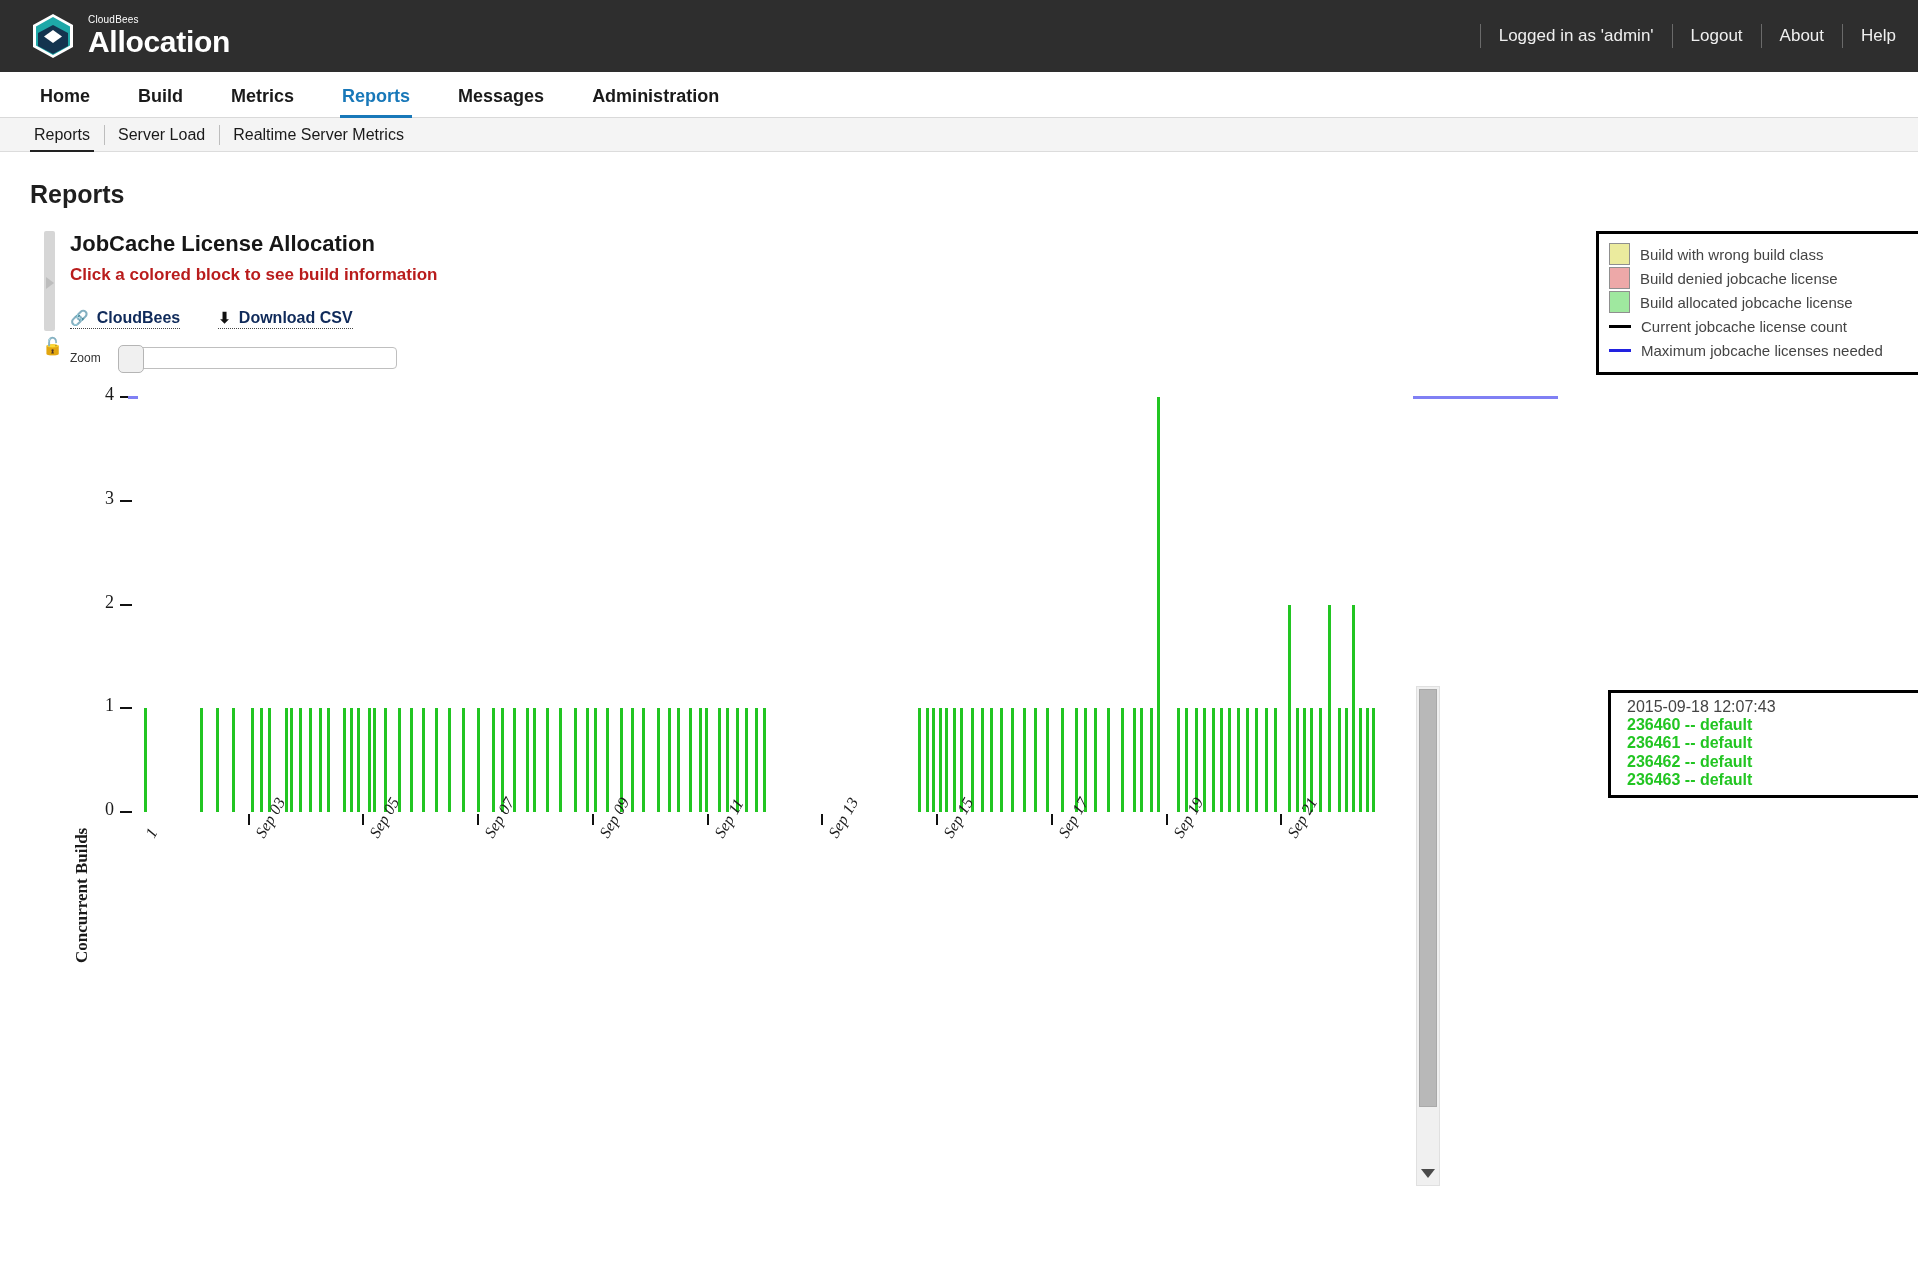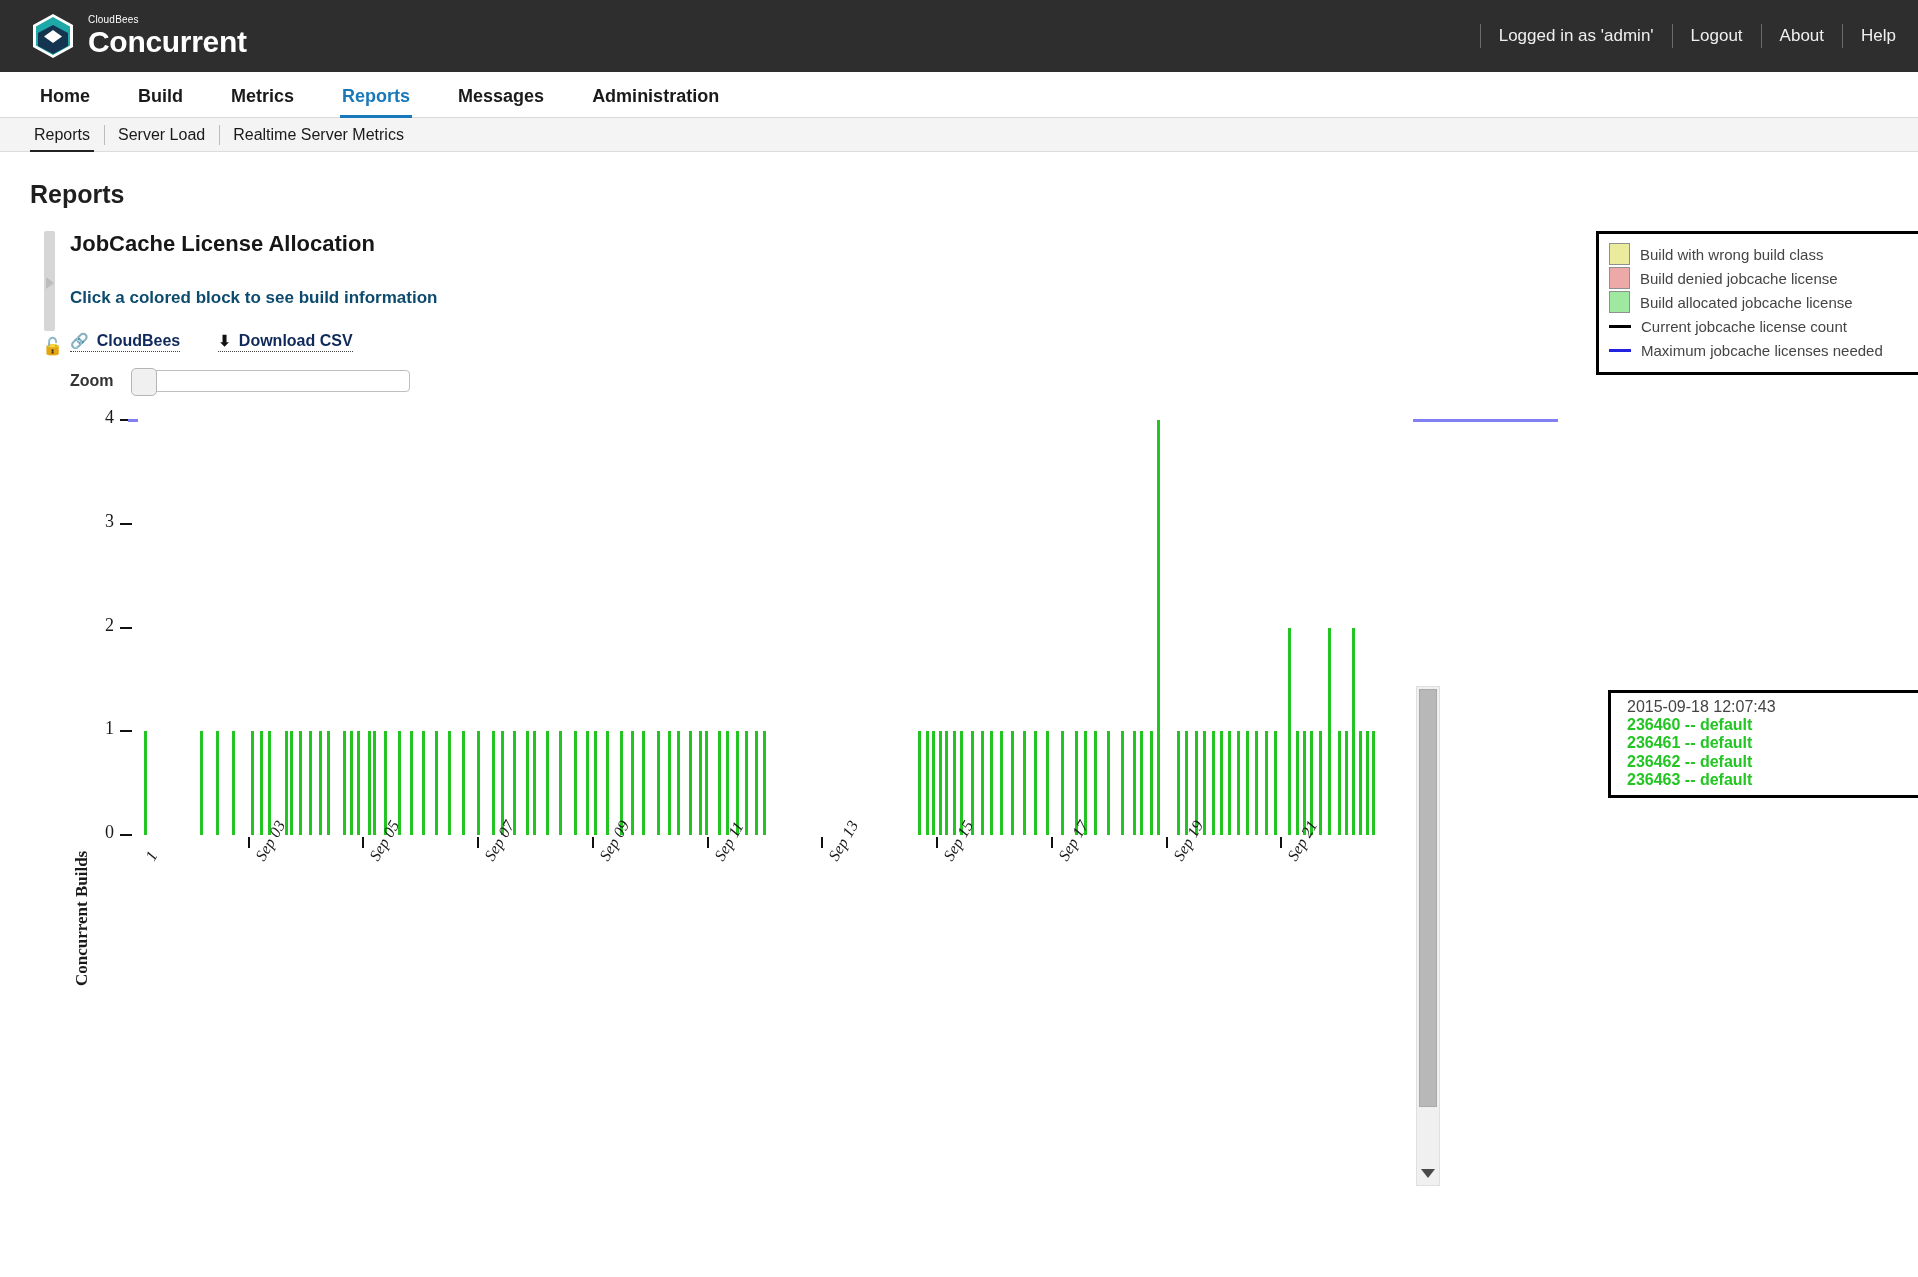--- a/index.html
+++ b/index.html
@@ -73,32 +73,32 @@
     position:absolute; left:46px; top:46px; width:0; height:0;
     border-left:8px solid #bdbdbd; border-top:6px solid transparent; border-bottom:6px solid transparent;
   }
   #lock-icon {
     position:absolute; left:42px; top:105px; font-size:17px; color:#c98a3c;
   }
 
   #report-head { margin-left:70px; }
   #report-title { font-size:22px; font-weight:bold; color:#171717; }
   #report-range { font-size:17px; color:#2b2b2b; margin-top:19px; }
-  #report-hint { font-size:17px; font-weight:bold; color:#0c4a6e; margin-top:31px; }
+  #report-hint { font-size:17px; font-weight:bold; color:#b91c1c; margin-top:8px; }
 
   #links-row { margin-top:24px; display:flex; align-items:center; gap:38px; }
   .link-btn {
     display:flex; align-items:center; gap:8px; font-size:16px; font-weight:bold;
     color:#0f2a5a; text-decoration:none; border-bottom:1px dotted #444; padding-bottom:1px;
     cursor:pointer;
   }
   .link-icon { font-size:15px; color:#111; }
 
   #zoom-row { margin-top:18px; display:flex; align-items:center; gap:18px; }
-  #zoom-label { font-size:16px; color:#333;font-weight:bold; }
+  #zoom-label { font-size:12px; color:#333; }
   #zoom-slider {
     width:278px; height:22px; background:#ffffff; border:1px solid #bfbfbf;
     border-radius:4px; position:relative;
   }
   #zoom-thumb {
     position:absolute; left:-2px; top:-3px; width:26px; height:28px;
     background:#f0f0f0; border:1px solid #b5b5b5; border-radius:5px;
   }
 
   
@@ -166,21 +166,21 @@
     <div id="logo-mark">
       <svg width="46" height="48" viewBox="0 0 46 48">
         <polygon points="23,2 43,13 43,35 23,46 3,35 3,13" fill="#ffffff"></polygon>
         <polygon points="23,5 40,14.5 40,33.5 23,43 6,33.5 6,14.5" fill="#1ea8a8"></polygon>
         <polygon points="23,13 38,21 38,34 23,42 8,34 8,21" fill="#14344f"></polygon>
         <polygon points="23,18 32,24.5 23,31 14,24.5" fill="#ffffff"></polygon>
       </svg>
     </div>
     <div id="brand-text">
       <span class="brand-small">CloudBees</span>
-      <span class="brand-big">Concurrent</span>
+      <span class="brand-big">Allocation</span>
     </div>
   </div>
 
   <div id="topnav-right">
     <div class="sep"></div>
     <a>Logged in as 'admin'</a>
     <div class="sep"></div>
     <a>Logout</a>
     <div class="sep"></div>
     <a>About</a>

